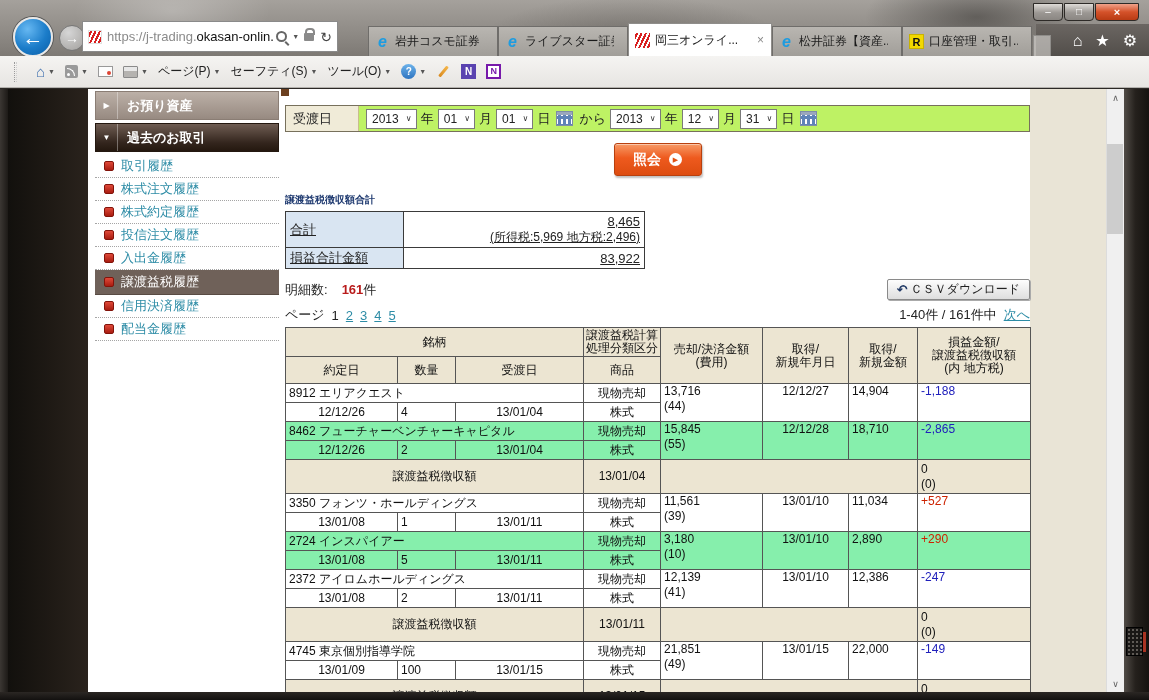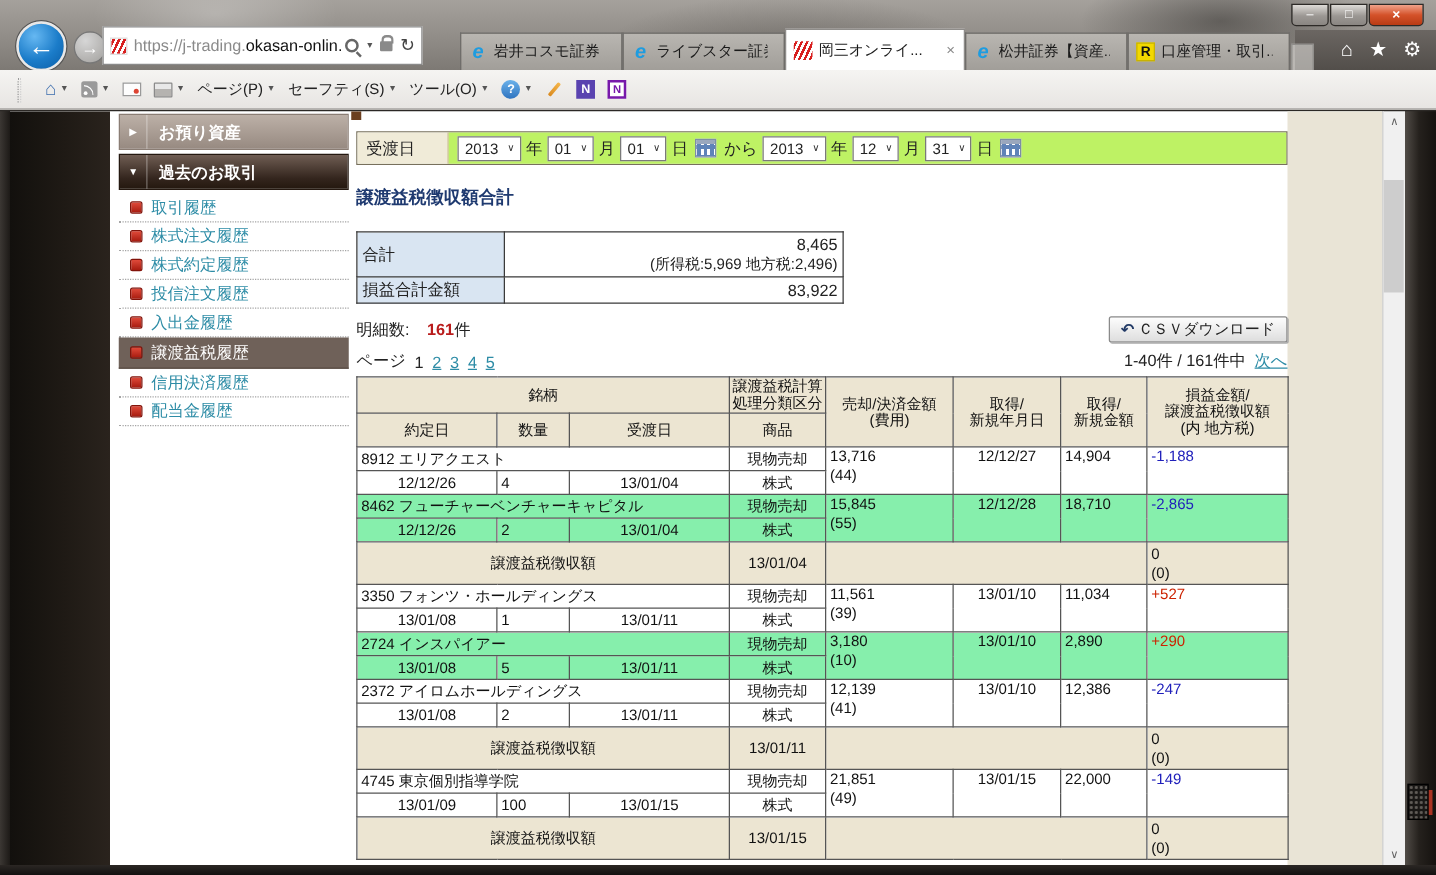--- a/index.html
+++ b/index.html
@@ -112,22 +112,22 @@
       repeating-linear-gradient(90deg,transparent 0 1px,#5f83b8 1px 4px,transparent 4px 5px),
       repeating-linear-gradient(transparent 0 4px,#5f83b8 4px 7px,transparent 7px 8px);}
 
   .submit-row{margin-top:11px;text-align:center;}
   .btn-submit{display:inline-flex;align-items:center;justify-content:center;gap:8px;width:88px;height:33px;
     background:linear-gradient(#f79a66,#ee5a1e 45%,#dd4c10);border:1px solid #b8400e;border-radius:3px;
     color:#fff;font-weight:bold;font-size:14px;cursor:pointer;box-shadow:inset 0 1px 0 rgba(255,255,255,.45),1px 2px 2px rgba(0,0,0,.25);}
   .play{width:13px;height:13px;border-radius:50%;background:#fff;color:#e05214;font-size:7px;
     display:inline-flex;align-items:center;justify-content:center;}
 
-  .sum-title{margin-top:17px;font-size:14px;font-weight:bold;color:#1f3a70;}
-  .sum-table{margin-top:18px;width:390px;border-collapse:collapse;font-size:13px;}
+  .sum-title{margin-top:17px;font-size:10px;font-weight:bold;color:#1f3a70;}
+  .sum-table{margin-top:4px;width:360px;border-collapse:collapse;font-size:13px;text-decoration:underline;}
   .sum-table td{border:1px solid #3a3a3a;padding:1px 4px;}
   .sum-table .lbl{background:#d9e5f2;width:118px;}
   .sum-table .val{text-align:right;}
   .sum-note{font-size:12px;}
   .sum-row1 td{height:36px;} .sum-row2 td{height:20px;}
 
   .info-row{margin-top:10px;display:flex;align-items:center;}
   .count-num{color:#b91c1c;font-weight:bold;margin-left:14px;}
   .btn-csv{margin-left:auto;height:21px;border:1px solid #8a8a8a;border-radius:2px;cursor:pointer;
     background:linear-gradient(#fdfdfd,#dedede);display:flex;align-items:center;gap:3px;padding:0 9px;
@@ -373,20 +373,26 @@
           <span>月</span>
           <span class="sel">
               <span class="sel-val">31</span>
               <span class="sarr">∨</span>
             </span>
           <span>日</span>
           <span class="cal"></span>
         </div>
       </div>
 
+      <div class="submit-row">
+        <span class="btn-submit">
+            <span>照会</span>
+            <span class="play">▶</span>
+          </span>
+      </div>
 
       <div class="sum-title">譲渡益税徴収額合計</div>
       <table class="sum-table">
         <tbody>
             <tr class="sum-row1">
           <td class="lbl">合計</td>
           <td class="val">
             <div>8,465</div>
             <div class="sum-note">(所得税:5,969 地方税:2,496)</div>
           </td>

